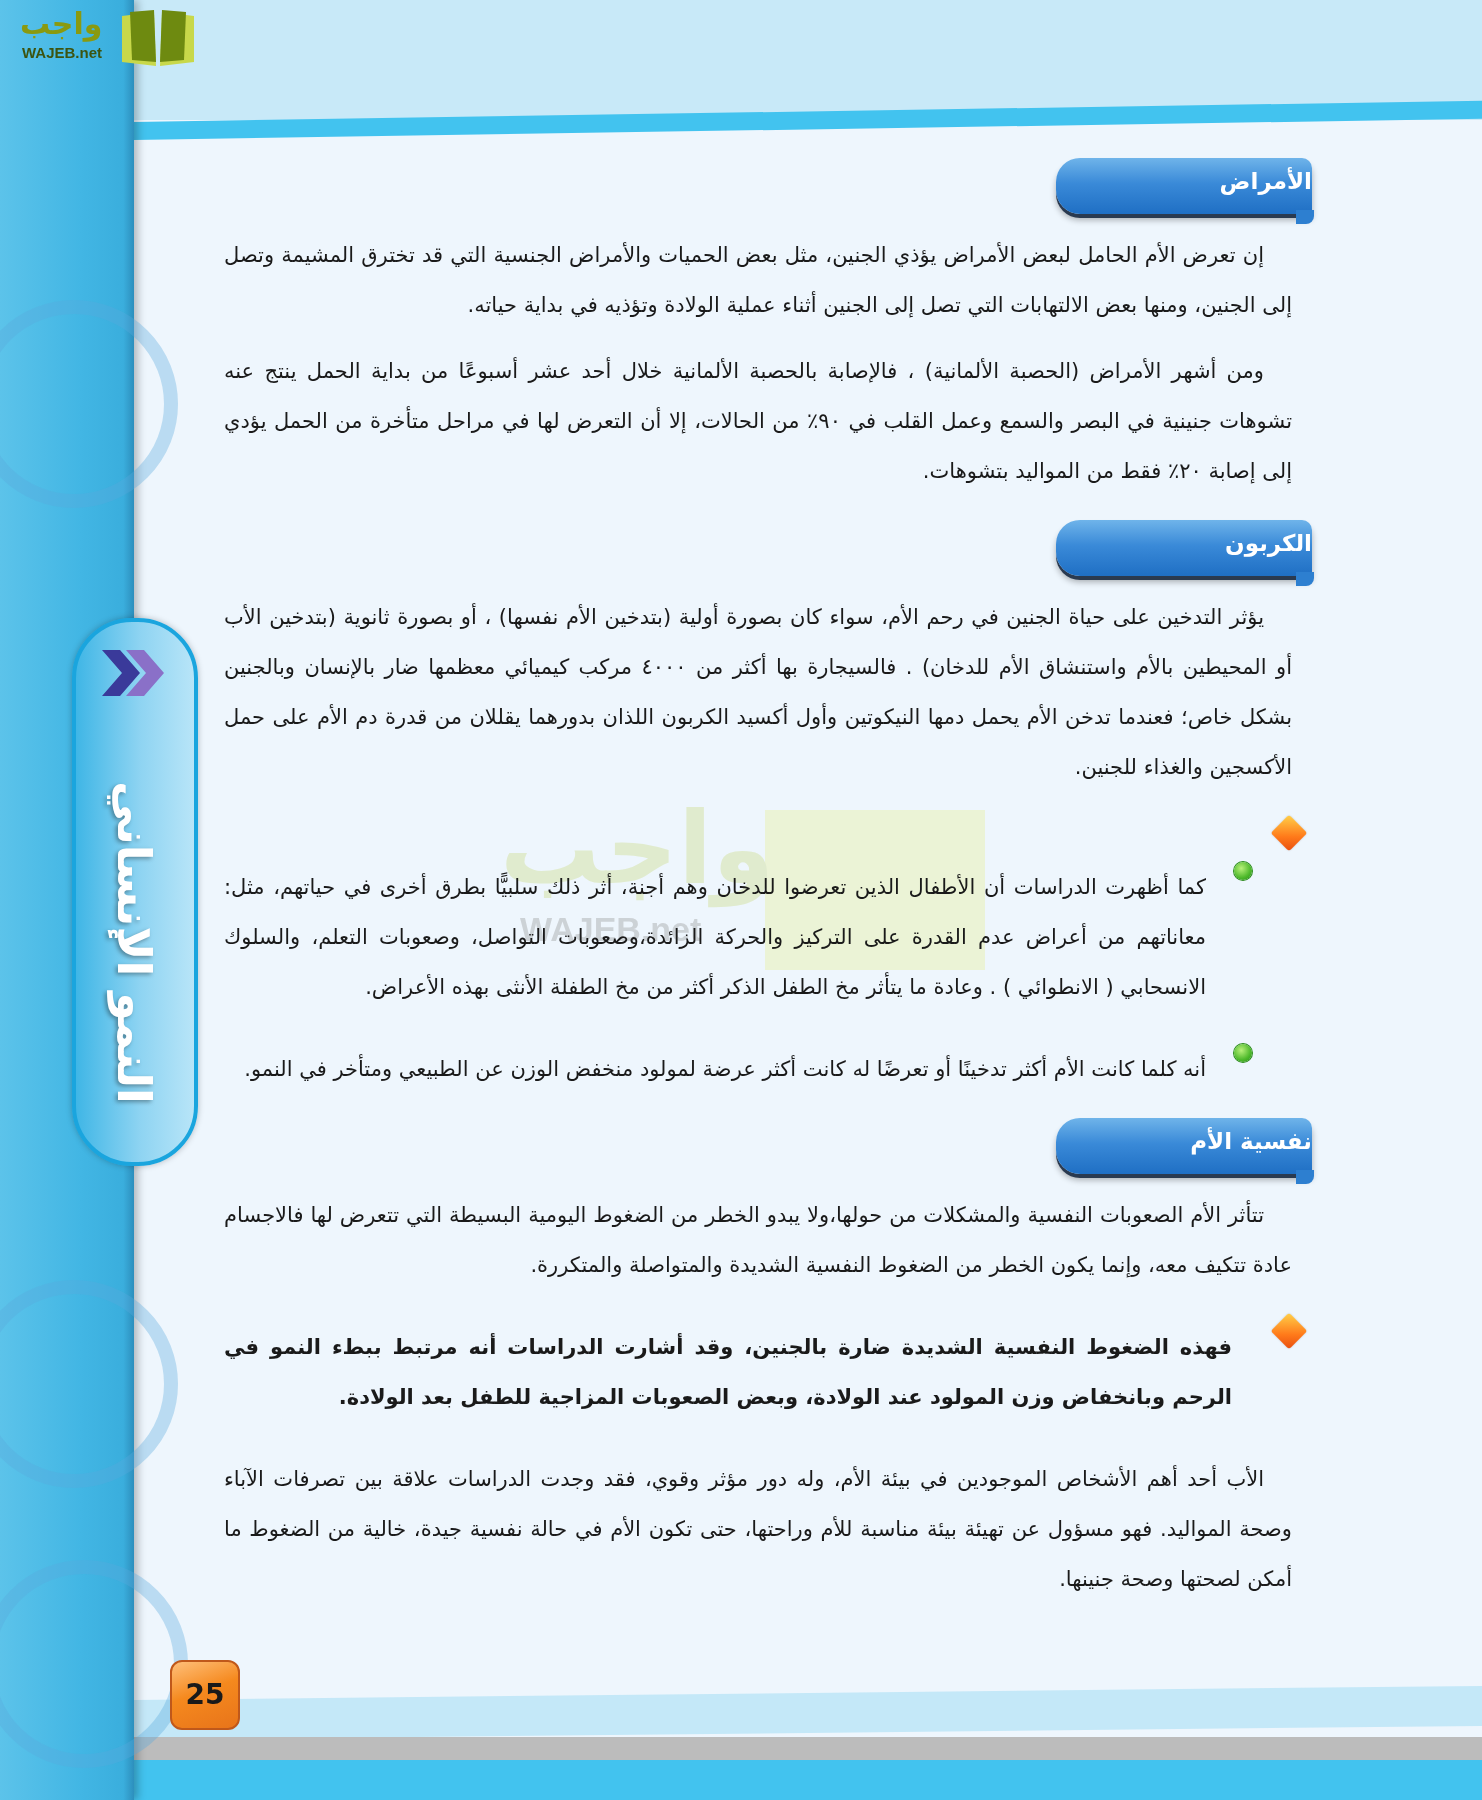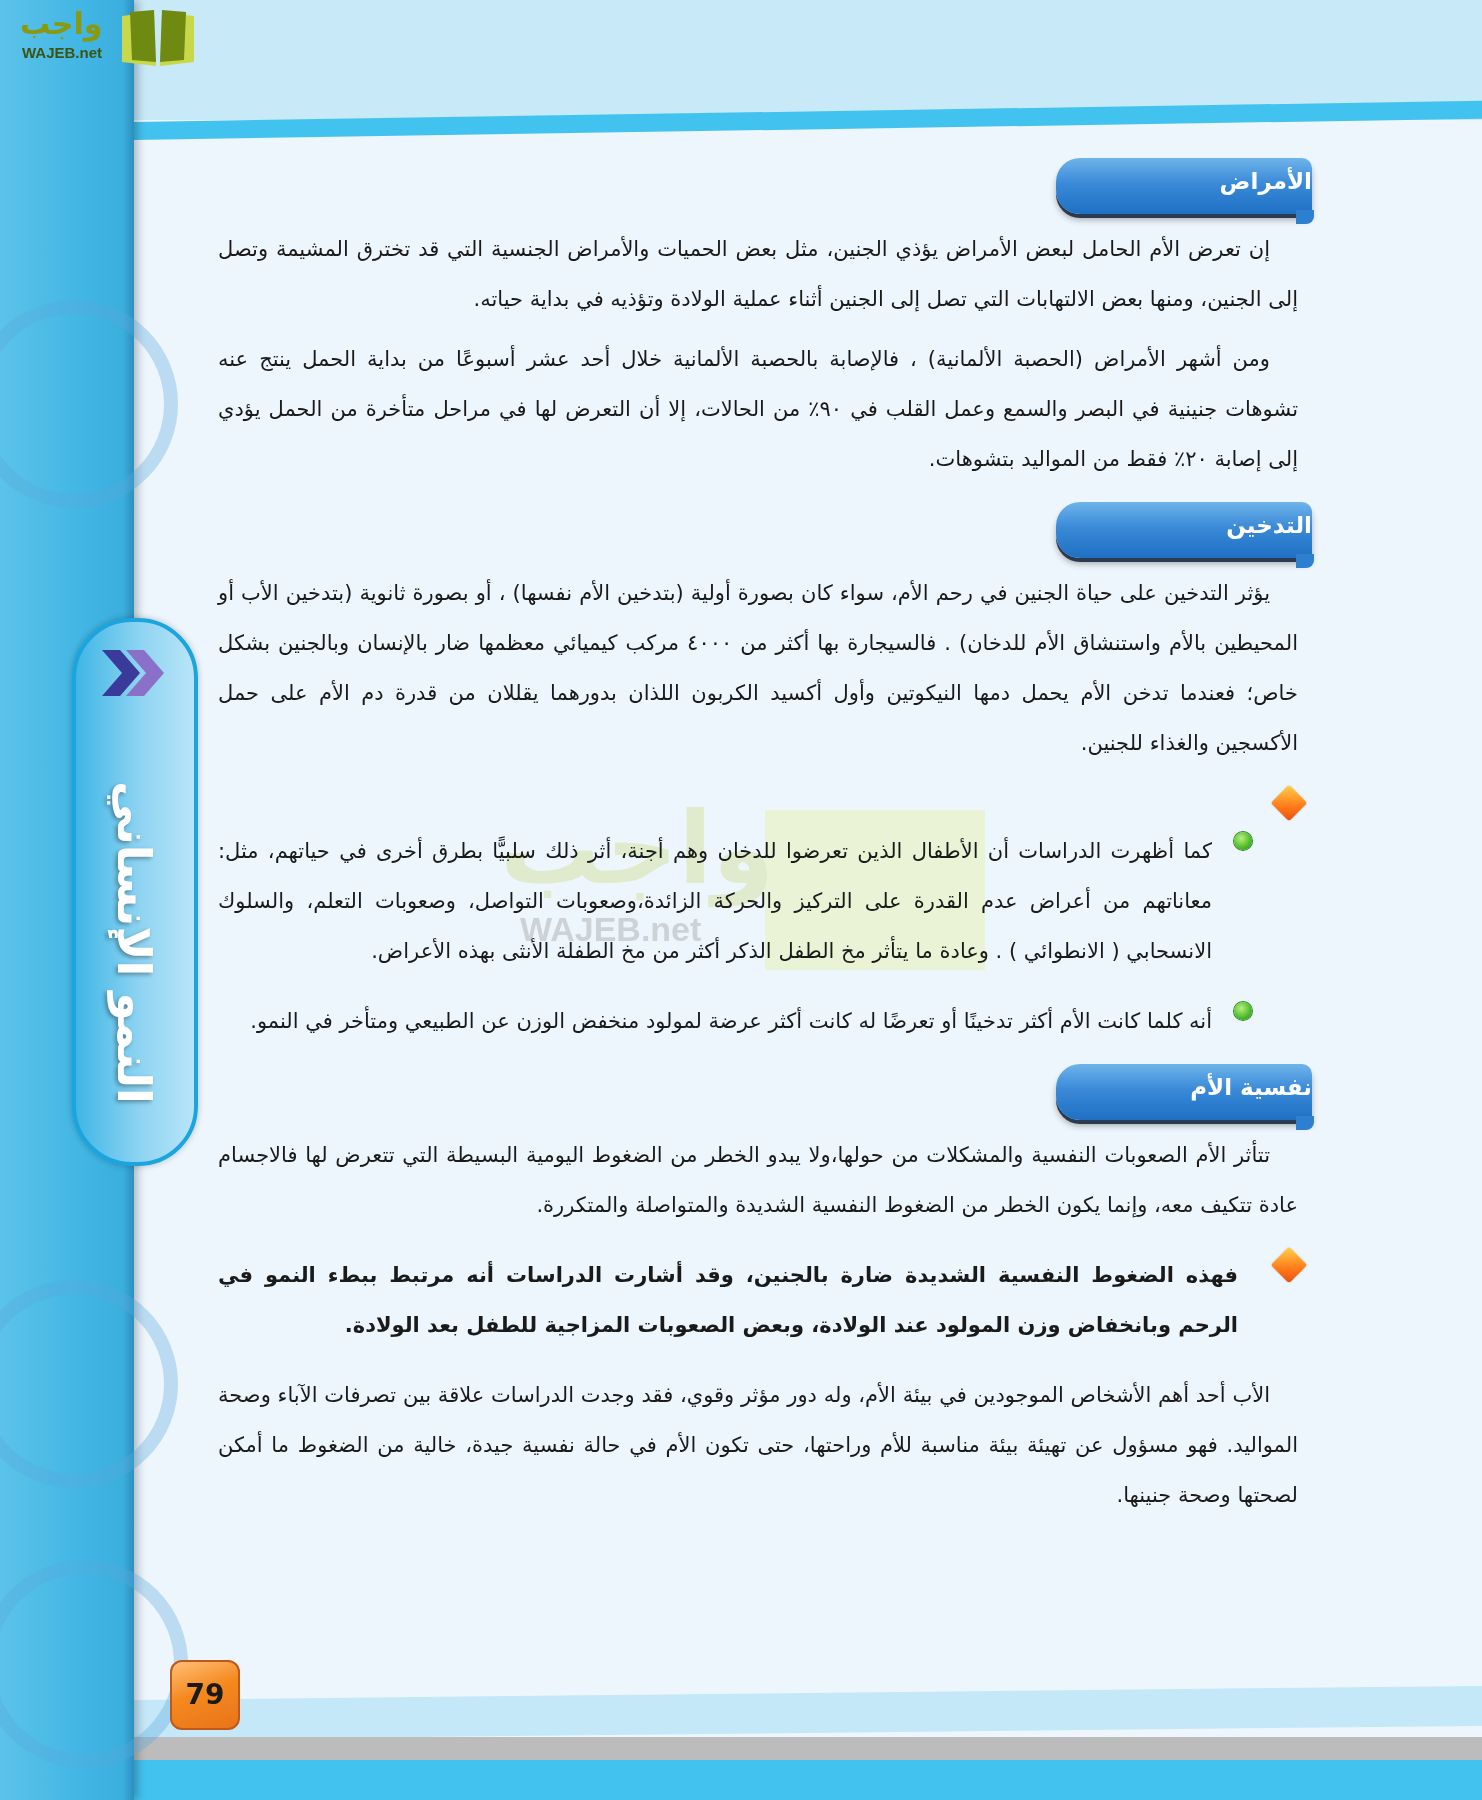--- a/index.html
+++ b/index.html
@@ -64,21 +64,21 @@
     border-radius:24px 10px 4px 24px;
     box-shadow:0 4px 0 #2a3a50, 0 6px 6px rgba(0,0,0,0.3);
     color:#fff; font-weight:bold; font-size:23px; line-height:46px;
     text-align:right; padding-left:20px; box-sizing:border-box;
   }
   .ribbon::after {
     content:""; position:absolute; right:-2px; bottom:-10px; width:18px; height:14px;
     background:#2d7fd0; border-radius:0 0 8px 0;
   }
   .ribbon-wrap { display:flex; justify-content:flex-start; }
-  p { margin:10px; }
+  p { margin:16px; }
   .indent { text-indent:28px; }
   .bullet-row { display:flex; align-items:flex-start; }
   .diamond {
     flex:0 0 auto; width:26px; height:26px; margin:12px 0 0 22px;
     background:linear-gradient(135deg,#ffd24a,#ff7a1a 60%,#e84e10);
     transform:rotate(45deg); border-radius:3px;
     box-shadow:0 0 2px rgba(0,0,0,0.2);
   }
   .diamond-wrap { flex:0 0 auto; width:60px; display:flex; justify-content:center; }
   .green-dot {
@@ -145,21 +145,21 @@
 
 <div class="content">
 
   <div class="ribbon-wrap">
     <div class="ribbon">الأمراض</div>
   </div>
   <p class="indent">إن تعرض الأم الحامل لبعض الأمراض يؤذي الجنين، مثل بعض الحميات والأمراض الجنسية التي قد تخترق المشيمة وتصل إلى الجنين، ومنها بعض الالتهابات التي تصل إلى الجنين أثناء عملية الولادة وتؤذيه في بداية حياته.</p>
   <p class="indent">ومن أشهر الأمراض (الحصبة الألمانية) ، فالإصابة بالحصبة الألمانية خلال أحد عشر أسبوعًا من بداية الحمل ينتج عنه تشوهات جنينية في البصر والسمع وعمل القلب في ٩٠٪ من الحالات، إلا أن التعرض لها في مراحل متأخرة من الحمل يؤدي إلى إصابة ٢٠٪ فقط من المواليد بتشوهات.</p>
 
   <div class="ribbon-wrap">
-    <div class="ribbon">التدخين</div>
+    <div class="ribbon">الكربون</div>
   </div>
   <p class="indent">يؤثر التدخين على حياة الجنين في رحم الأم، سواء كان بصورة أولية (بتدخين الأم نفسها) ، أو بصورة ثانوية (بتدخين الأب أو المحيطين بالأم واستنشاق الأم للدخان) . فالسيجارة بها أكثر من ٤٠٠٠ مركب كيميائي معظمها ضار بالإنسان وبالجنين بشكل خاص؛ فعندما تدخن الأم يحمل دمها النيكوتين وأول أكسيد الكربون اللذان بدورهما يقللان من قدرة دم الأم على حمل الأكسجين والغذاء للجنين.</p>
 
   <div class="bullet-row">
     <div class="diamond-wrap">
         <span class="diamond"></span>
       </div>
   </div>
   <div class="bullet-row sub" style="padding-right:56px;">
     <span class="green-dot"></span>
@@ -177,17 +177,17 @@
   <div class="bullet-row">
     <div class="diamond-wrap">
         <span class="diamond"></span>
       </div>
     <p class="bold">فهذه الضغوط النفسية الشديدة ضارة بالجنين، وقد أشارت الدراسات أنه مرتبط ببطء النمو في الرحم وبانخفاض وزن المولود عند الولادة، وبعض الصعوبات المزاجية للطفل بعد الولادة.</p>
   </div>
 
   <p class="indent">الأب أحد أهم الأشخاص الموجودين في بيئة الأم، وله دور مؤثر وقوي، فقد وجدت الدراسات علاقة بين تصرفات الآباء وصحة المواليد. فهو مسؤول عن تهيئة بيئة مناسبة للأم وراحتها، حتى تكون الأم في حالة نفسية جيدة، خالية من الضغوط ما أمكن لصحتها وصحة جنينها.</p>
 </div>
 
-<div class="page-num">79</div>
+<div class="page-num">25</div>
 
 <div class="bottom-band1"></div>
 <div class="bottom-band2"></div>
 <div class="bottom-band3"></div>
 
 </body></html>

